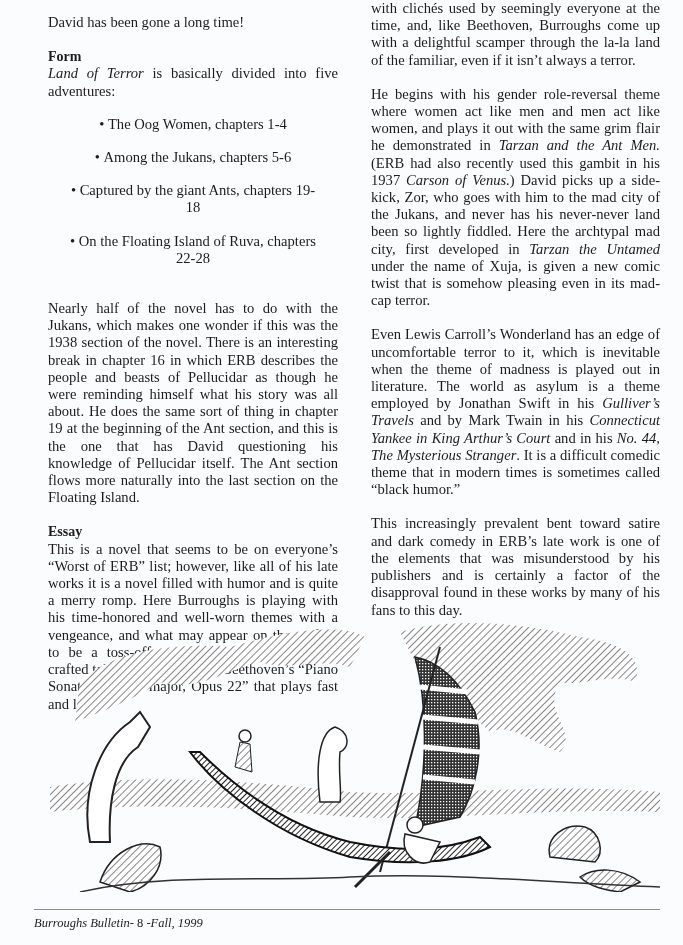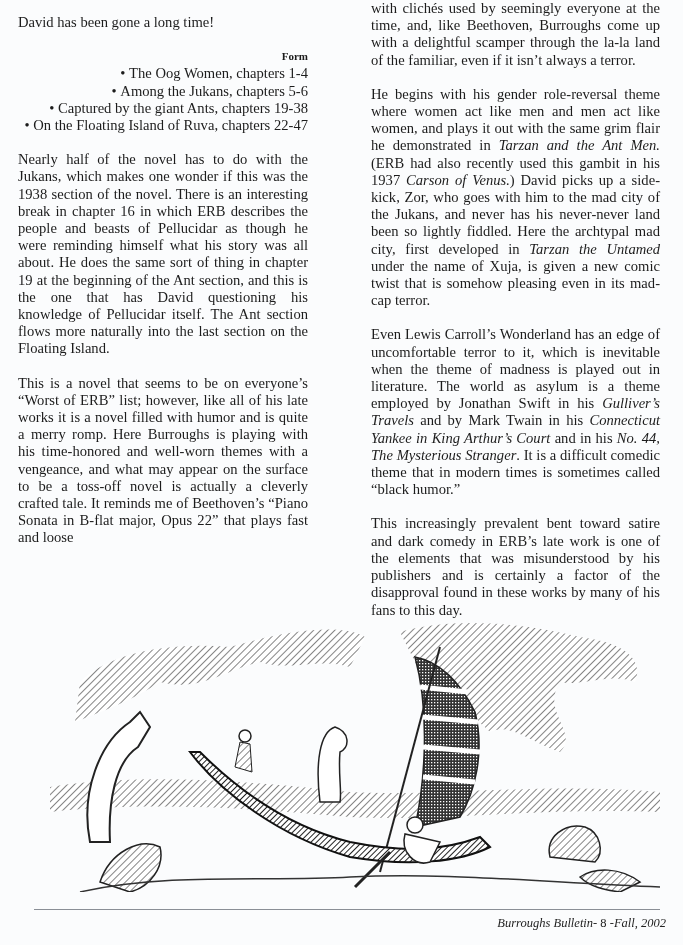--- a/index.html
+++ b/index.html
@@ -11,72 +11,73 @@
     font-family: "Liberation Serif", "DejaVu Serif", serif;
     color: #1c1c1c;
   }
   .col {
     position: absolute;
     top: 14px;
     font-size: 14.6px;
     line-height: 17.2px;
     text-align: justify;
   }
-  .col-left { left: 18px; width: 290px; }
+  .col-left { left: 48px; width: 290px; }
   .col-right { left: 371px; width: 289px; top: 0; }
   .col p { margin: 0; }
   .col .gap { height: 17px; }
   .heading {
-    text-align: right;
+    text-align: left;
     font-weight: bold;
     margin: 0;
-    font-size: 11px;
+    font-size: 14px;
   }
   ul.adv { list-style: none; margin: 0; padding: 0; }
-  ul.adv li { margin: 0; padding-left: 0; text-align: right; }
+  ul.adv li { margin: 16px; padding-left: 0; text-align: center; }
   ul.adv li::before { content: "\2022\00a0"; }
   i { font-style: italic; }
 
   .illustration {
     position: absolute;
     left: 20px; top: 612px;
     width: 650px; height: 280px;
   }
   .footer-rule {
     position: absolute;
     left: 34px; width: 626px; top: 909px;
     border-top: 1px solid #8a8f96;
   }
   .footer {
     position: absolute;
     top: 916px; left: 34px; width: 626px;
     font-style: italic;
     font-size: 12.5px;
-    display: flex; justify-content: flex-end;
+    display: flex; justify-content: flex-start;
     color: #222;
-    margin-left: 6px;
   }
   .footer .page { font-style: normal; }
 </style>
 </head>
 <body>
 
 <div class="col col-left">
   <p>David has been gone a long time!</p>
   <div class="gap"></div>
   <p class="heading">Form</p>
+  <p><i>Land of Terror</i><span> is basically divided into five adventures:</span></p>
   <ul class="adv">
     <li>The Oog Women, chapters 1-4</li>
     <li>Among the Jukans, chapters 5-6</li>
-    <li>Captured by the giant Ants, chapters 19-38</li>
-    <li>On the Floating Island of Ruva, chapters 22-47</li>
+    <li>Captured by the giant Ants, chapters 19-18</li>
+    <li>On the Floating Island of Ruva, chapters 22-28</li>
   </ul>
   <div class="gap"></div>
   <p>Nearly half of the novel has to do with the Jukans, which makes one wonder if this was the 1938 section of the novel.  There is an interesting break in chapter 16 in which ERB describes the people and beasts of Pellucidar as though he were reminding himself what his story was all about.  He does the same sort of thing in chapter 19 at the beginning of the Ant section, and this is the one that has David questioning his knowledge of Pellucidar itself.  The Ant section flows more naturally into the last section on the Floating Island.</p>
   <div class="gap"></div>
+  <p class="heading">Essay</p>
   <p>This is a novel that seems to be on everyone’s “Worst of ERB” list;  however, like all of his late works it is a novel filled with humor and is quite a merry romp. Here Burroughs is playing with his time-honored and well-worn themes with a vengeance, and what may appear on the surface to be a toss-off novel is actually a cleverly crafted tale. It reminds me of Beethoven’s “Piano Sonata in B-flat major, Opus 22” that plays fast and loose</p>
 </div>
 
 <div class="col col-right">
   <p>with clichés used by seemingly everyone at the time, and, like Beethoven, Burroughs come up with a delightful scamper through the la-la land of the familiar, even if it isn’t always a terror.</p>
   <div class="gap"></div>
   <p><span>He begins with his gender role-reversal theme where women act like men and men act like women, and plays it out with the same grim flair he demonstrated in </span><i>Tarzan and the Ant Men.</i><span>  (ERB had also recently used this gambit in his 1937 </span><i>Carson of Venus.</i><span>)  David picks up a side-kick, Zor, who goes with him to the mad city of the Jukans, and never has his never-never land been so lightly fiddled. Here the archtypal mad city, first developed in </span><i>Tarzan the Untamed</i><span>  under the name of Xuja, is given a new comic twist that is somehow pleasing even in its mad-cap terror.</span></p>
   <div class="gap"></div>
   <p><span>Even Lewis Carroll’s Wonderland has an edge of uncomfortable terror to it, which is inevitable when the theme of madness is played out in literature.  The world as asylum is a theme employed by Jonathan Swift in his </span><i>Gulliver’s Travels</i><span> and by Mark Twain in his </span><i>Connecticut Yankee in King Arthur’s Court</i><span> and in his </span><i>No. 44, The Mysterious Stranger</i><span>. It is a difficult comedic theme that in modern times is sometimes called “black humor.”</span></p>
   <div class="gap"></div>
@@ -126,14 +127,14 @@
   <path d="M80,270 C90,240 120,225 140,235 C145,255 130,275 110,280 Z" fill="url(#hatchLight)" stroke="#222" stroke-width="1.5"></path>
   <path d="M560,265 C575,255 600,255 620,270 L600,280 C585,278 570,275 560,265 Z" fill="url(#hatchLight)" stroke="#222" stroke-width="1.5"></path>
 
   <path d="M60,280 C150,260 250,270 330,265 C420,260 520,270 640,275" fill="none" stroke="#333" stroke-width="1.5"></path>
 </svg>
 
 <div class="footer-rule"></div>
 <div class="footer">
   <span>Burroughs Bulletin</span>
   <span class="page">- 8 -</span>
-  <span>Fall, 2002</span>
+  <span>Fall, 1999</span>
 </div>
 
 </body></html>

